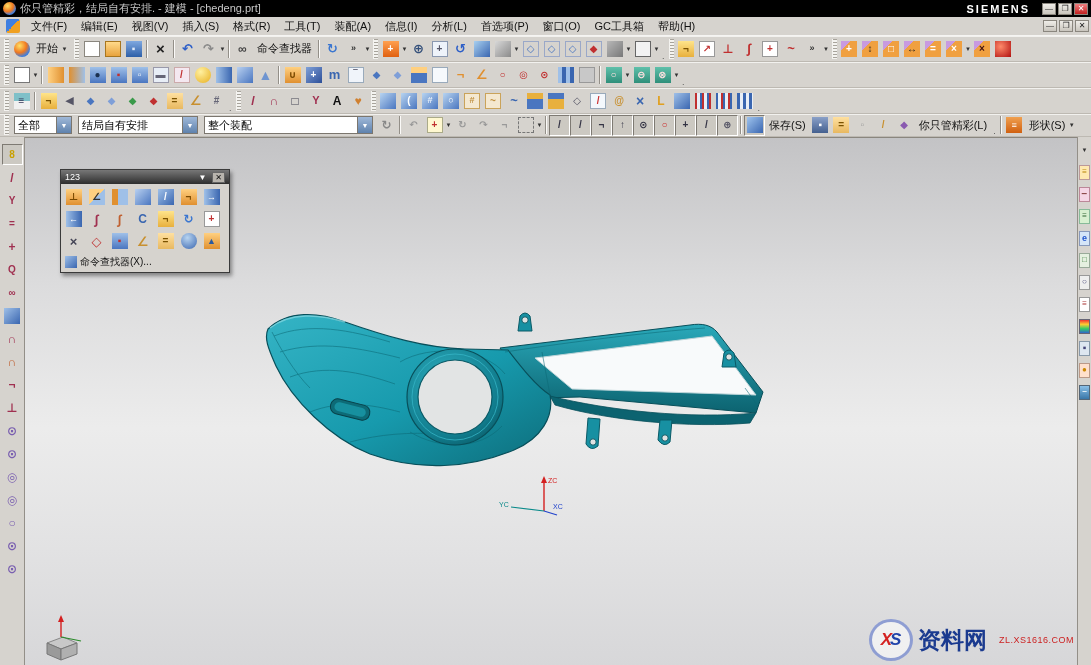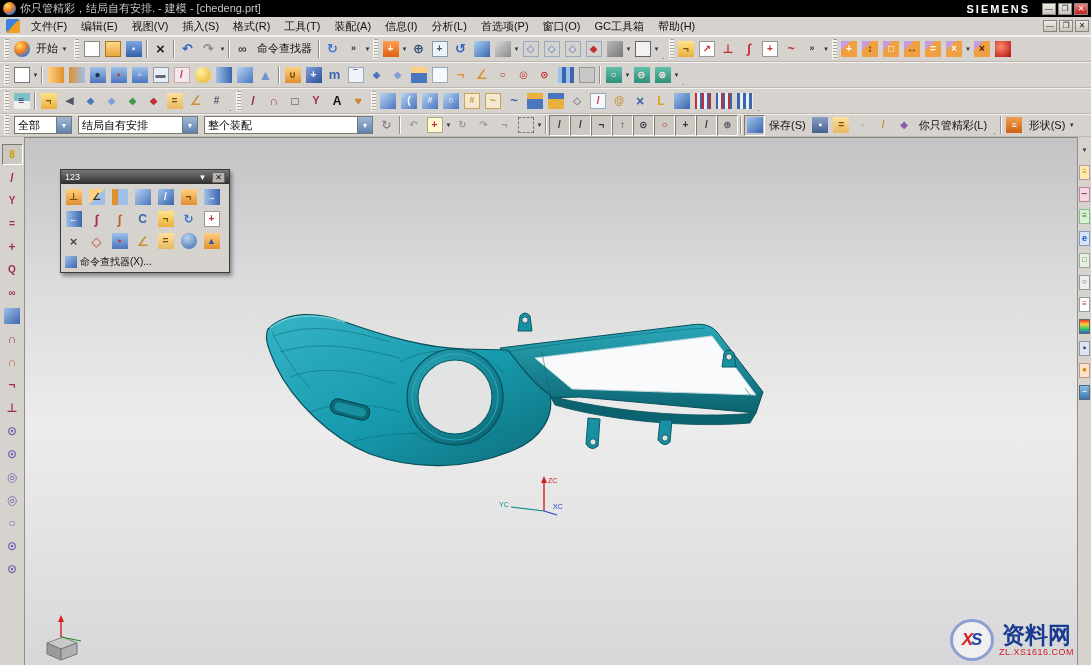--- a/index.html
+++ b/index.html
@@ -58,21 +58,21 @@
   .pal-title .pbtn.x { background:#b8b4ad; color:#111; border:1px solid #666; line-height:9px; }
   .pal-body { display:flex; flex-wrap:wrap; padding:2px 1px; }
   .pal-body .tbtn { width:23px; height:22px; }
   .pal-footer { display:flex; align-items:center; gap:3px; font-size:10px; padding:1px 4px 3px; color:#111; }
   .pal-footer .fic { width:12px; height:12px; background:linear-gradient(135deg,#9fc0e8,#3a66b0); }
   .watermark { position:absolute; right:3px; bottom:4px; display:flex; align-items:center; gap:5px; }
   .wm-logo { width:44px; height:42px; border:3px solid rgba(110,130,200,.75); border-radius:50%;
     background:rgba(255,255,255,.6); display:flex; align-items:center; justify-content:center;
     font-style:italic; font-weight:bold; font-size:17px; }
   .wm-logo .x { color:#d42222; } .wm-logo .s { color:#2244aa; margin-left:-2px; }
-  .wm-text { display:flex; flex-direction:column; align-items:center; }
+  .wm-text { display:flex; flex-direction:row; align-items:center;gap:12px; }
   .wm-name { color:#1a3a8f; font-weight:bold; font-size:23px; line-height:1.05; }
   .wm-url { color:#cc2222; font-size:9px; letter-spacing:.5px; }
   svg text { font-family:"Liberation Sans","DejaVu Sans",sans-serif; }
 </style>
 </head>
 <body>
 
 <div class="titlebar">
   <span class="appicon"></span>
   <span>你只管精彩，结局自有安排. - 建模 - [chedeng.prt]</span>

